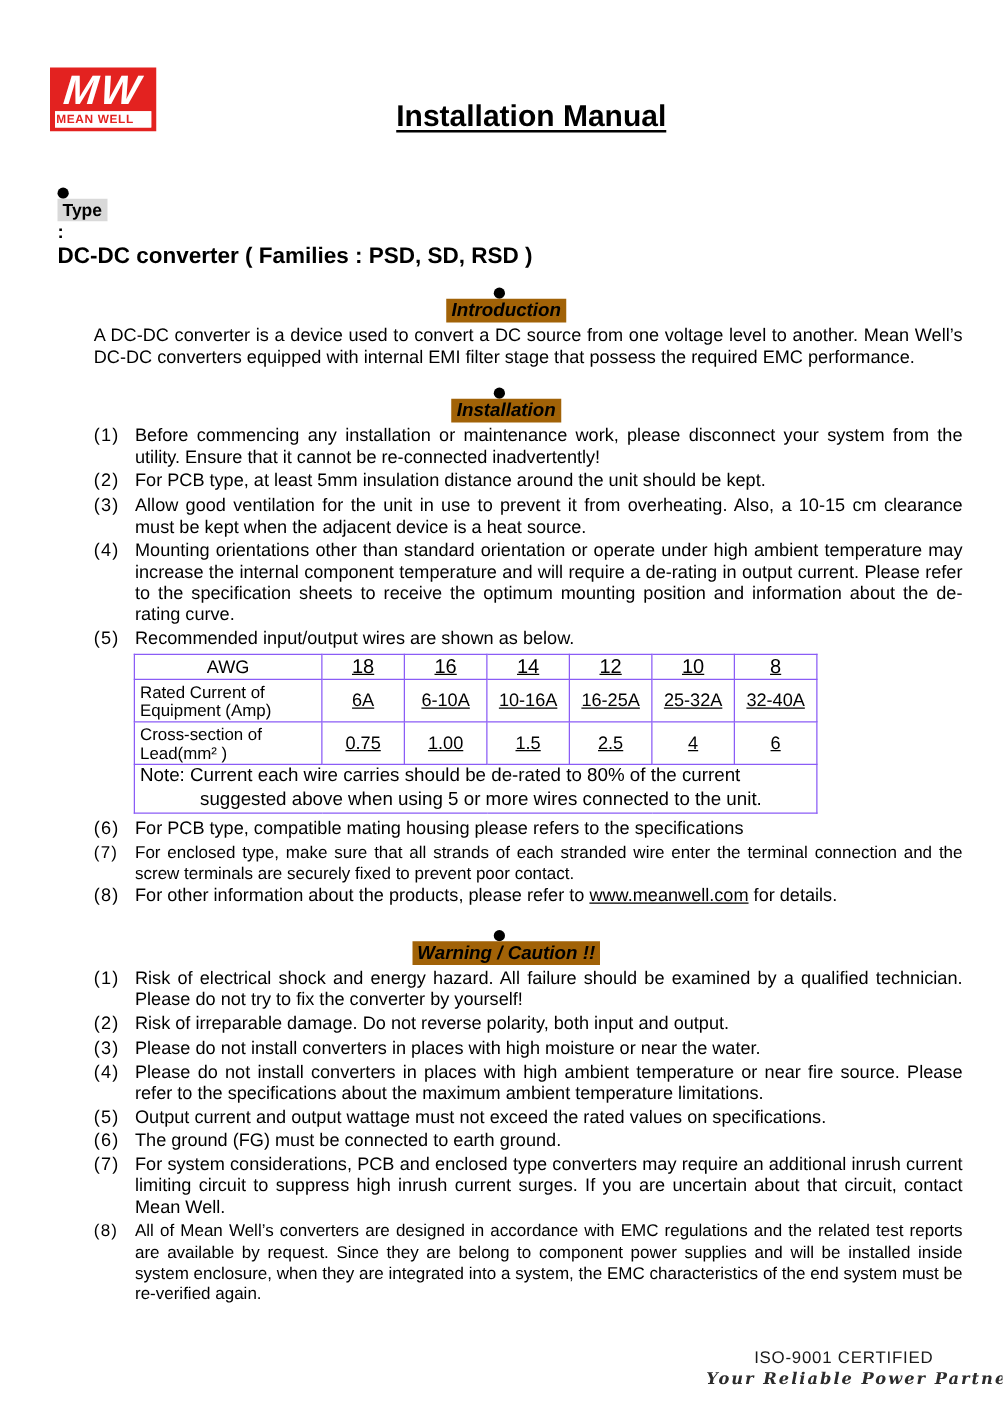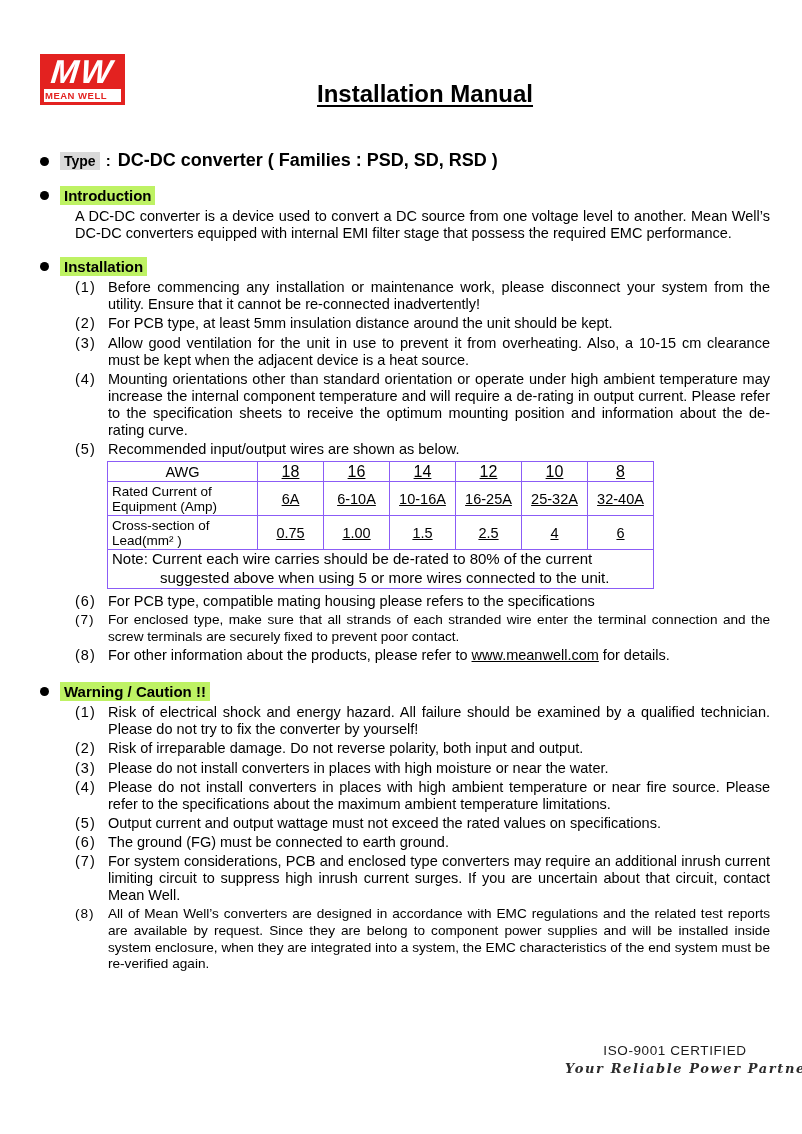--- a/index.html
+++ b/index.html
@@ -8,23 +8,23 @@
 
   
   .header { position:relative; height:66px; padding-top:52px; }
   .logo { position:absolute; left:40px; top:54px; width:85px; height:51px; background:#e32220; }
   .logo-mw { color:#fff; font-style:italic; font-weight:bold; font-size:33px; line-height:33px; text-align:center; letter-spacing:2px; transform:skewX(-6deg); margin-top:1px; }
   .logo-brand { position:absolute; left:4px; right:4px; bottom:3px; background:#fff; border:1px solid #fff; color:#e32220; font-weight:bold; font-size:9.5px; line-height:11px; text-align:left; letter-spacing:0.5px; white-space:nowrap; }
   .title { position:absolute; left:0; right:0; top:80px; margin:0; text-align:center; transform:translateX(24px); font-size:24px; font-weight:bold; text-decoration:underline; text-underline-offset:3px; text-decoration-thickness:2px; }
 
   
   .content { margin:0 32px 0 40px; }
-  .hline { display:flex; align-items:center; margin-top:15px; }
+  .hline { display:flex; align-items:center; margin-top:15px;flex-direction:column; }
   .bullet { width:9px; height:9px; border-radius:50%; background:#000; flex:none; margin-right:11px; }
-  .hl { font-weight:bold; font-size:15px; background:#bef264; padding:1px 4px; }
+  .hl { font-weight:bold; font-size:15px; background:#a16207; padding:1px 4px;font-style:italic; }
   .type-line { margin-top:32px; align-items:baseline; }
   .type-label { font-weight:bold; font-size:14px; background:#d9d9d9; padding:1px 4px; }
   .type-sep { font-weight:bold; font-size:15px; margin:0 7px 0 6px; }
   .type-text { font-weight:bold; font-size:18px; }
 
   .para { margin:3px 0 0 35px; font-size:14.5px; line-height:1.18; text-align:justify; }
 
   .items { margin-top:3px; }
   .item { display:flex; margin:1px 0 2px 35px; font-size:14.5px; line-height:1.18; }
   .item.small { font-size:13.6px; line-height:1.22; }
@@ -39,21 +39,21 @@
   td.cv { width:57px; text-align:center;text-decoration:underline; }
   .th-label { font-size:14.5px; text-align:center; }
   td.rowlabel { font-size:13.5px; line-height:1.12; padding-top:2px; padding-bottom:2px; }
   td.val { font-size:14.5px; }
   tr.hdr td { height:19px; }
   tr.datarow td { height:33px; }
   td.notecell { font-size:15px; line-height:1.25; padding:2px 5px 3px 5px; }
   .note2 { padding-left:48px; }
 
   
-  .footer { position:absolute; top:1043px; left:565px; width:220px; text-align:center; }
+  .footer { position:absolute; top:1078px; left:565px; width:220px; text-align:center; }
   .footer-iso { font-size:13.5px; letter-spacing:0.6px; color:#1a1a1a; }
   .footer-script { margin-top:3px; font-family:"DejaVu Serif",serif; font-style:italic; font-weight:bold; font-size:13px; letter-spacing:1.6px; color:#2b2b2b; white-space:nowrap; }
 </style>
 </head>
 <body>
 
 <div class="page">
 
   <div class="header">
     <div class="logo">

